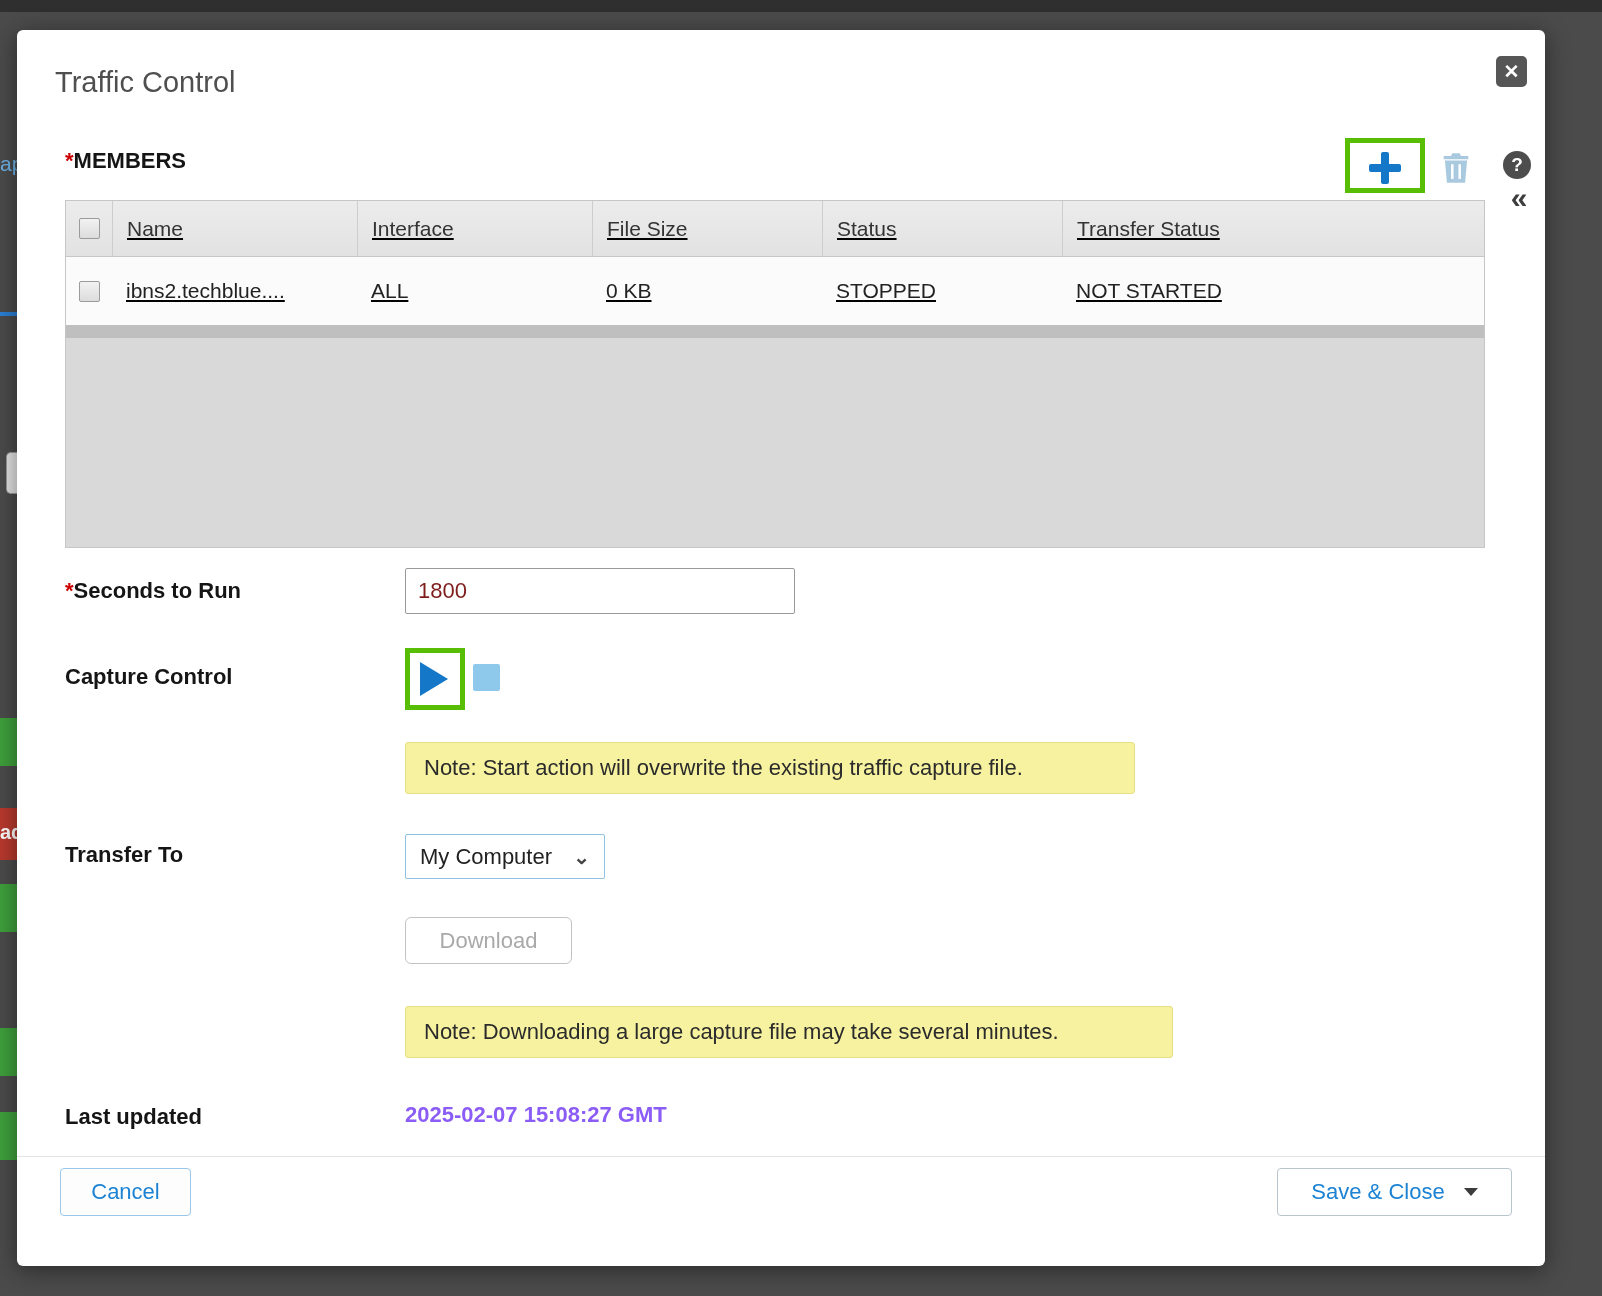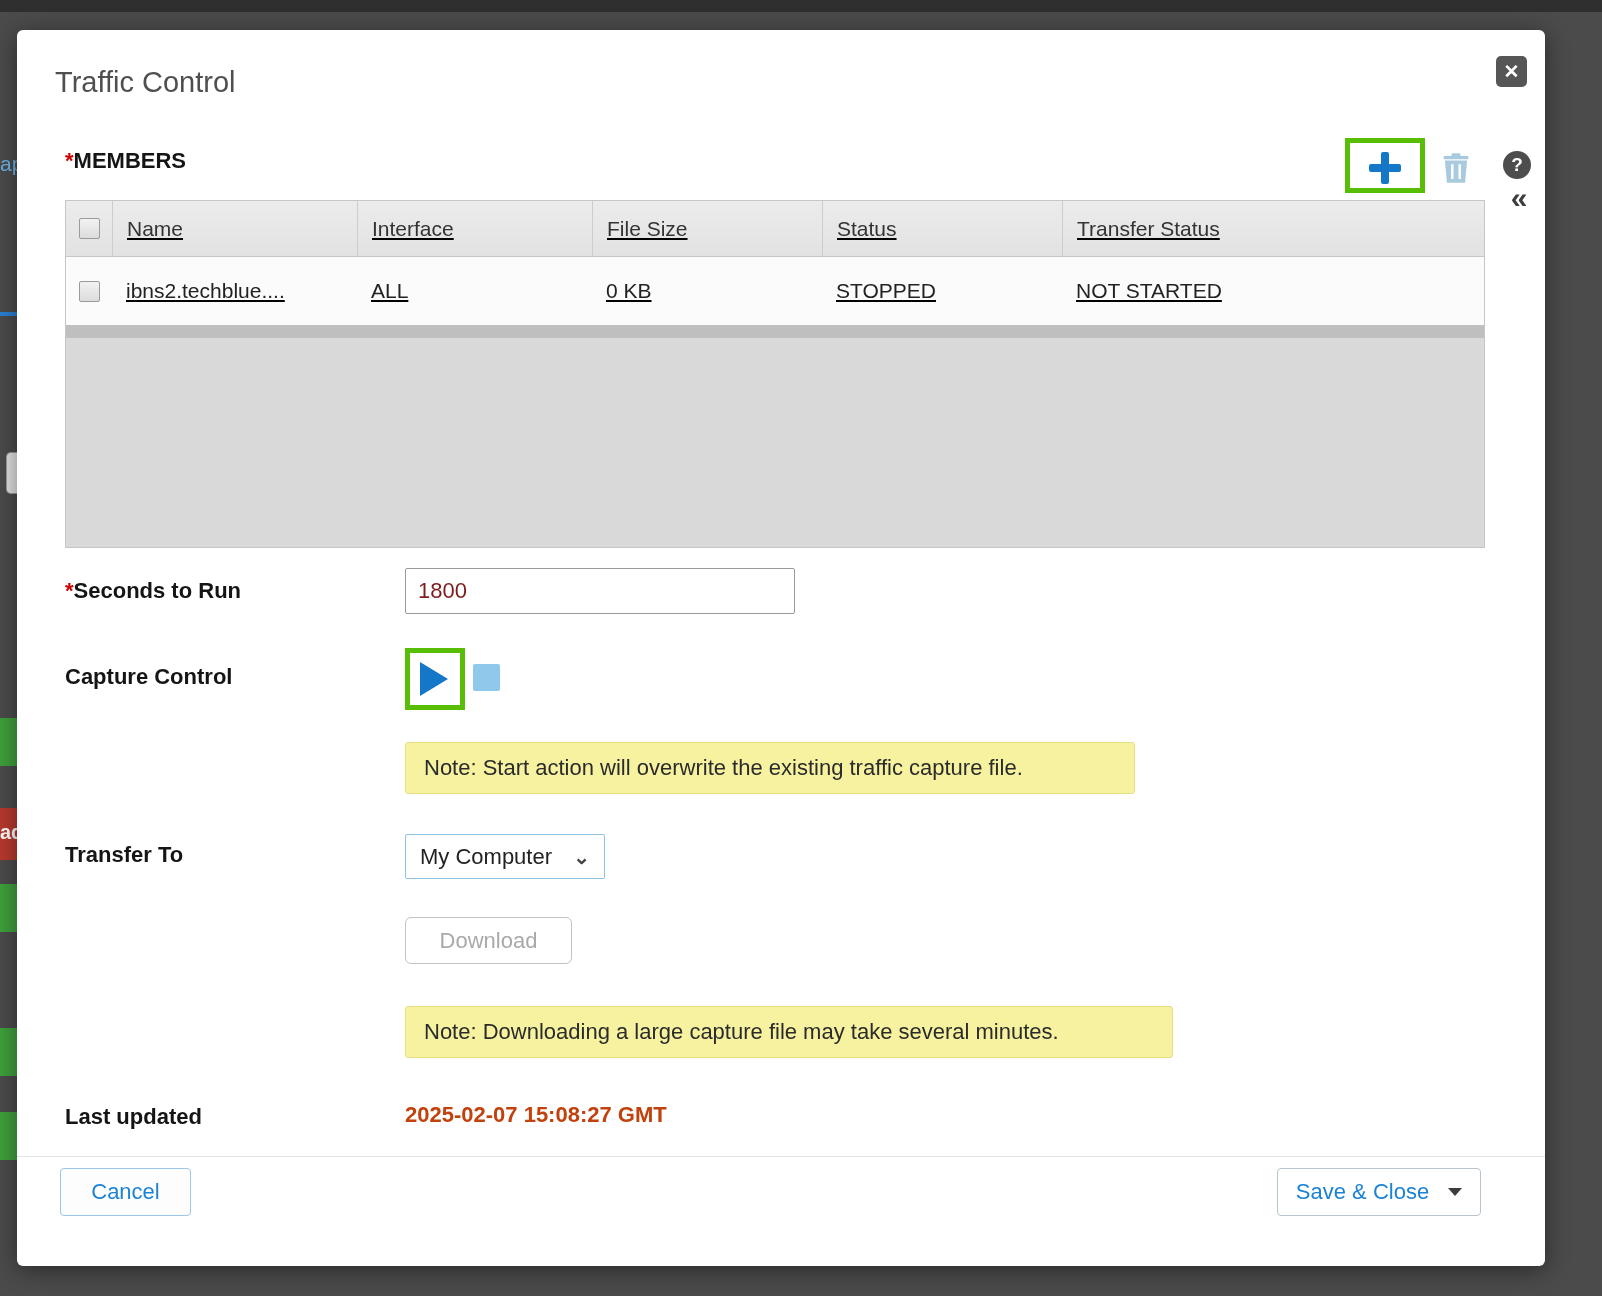--- a/index.html
+++ b/index.html
@@ -118,31 +118,31 @@
     padding: 0 14px; font-size: 22px; color: #222; cursor: pointer;
   }
   .select-chevron { font-size: 20px; color: #444; font-weight: bold; line-height: 1; }
 
   .download-btn {
     position: absolute; left: 388px; top: 887px; width: 167px; height: 47px;
     background: #fff; border: 1px solid #c3c3c3; border-radius: 6px;
     color: #a9a9a9; font-size: 22px; text-align: center; line-height: 45px; cursor: default;
   }
 
-  .updated-value { position: absolute; left: 388px; top: 1072px; font-size: 22px; font-weight: bold; color: #c2410c; }
+  .updated-value { position: absolute; left: 388px; top: 1072px; font-size: 22px; font-weight: bold; color: #8b5cf6; }
 
   
   .footer-divider { position: absolute; left: 0; top: 1126px; width: 1528px; height: 1px; background: #e4e4e4; }
   .cancel-btn {
     position: absolute; left: 43px; top: 1138px; width: 131px; height: 48px;
     background: #fdfdfd; border: 1px solid #9cc7e8; border-radius: 4px;
     color: #1b82d4; font-size: 22px; text-align: center; line-height: 46px; cursor: pointer;
   }
   .save-btn {
-    position: absolute; left: 1260px; top: 1138px; width: 204px; height: 48px;
+    position: absolute; left: 1260px; top: 1138px; width: 235px; height: 48px;
     background: #fff; border: 1px solid #b9c5cd; border-radius: 4px;
     color: #1b82d4; font-size: 22px; cursor: pointer;
     display: flex; align-items: center; justify-content: center; gap: 19px;
   }
   .save-caret { width: 0; height: 0; border-left: 7px solid transparent; border-right: 7px solid transparent; border-top: 8px solid #3c3c3c; }
 
   
   .hl { position: absolute; border: 5px solid #58bd05; pointer-events: none; }
   .hl-plus { left: 1328px; top: 108px; width: 80px; height: 55px; }
   .hl-play { left: 388px; top: 618px; width: 60px; height: 62px; }

